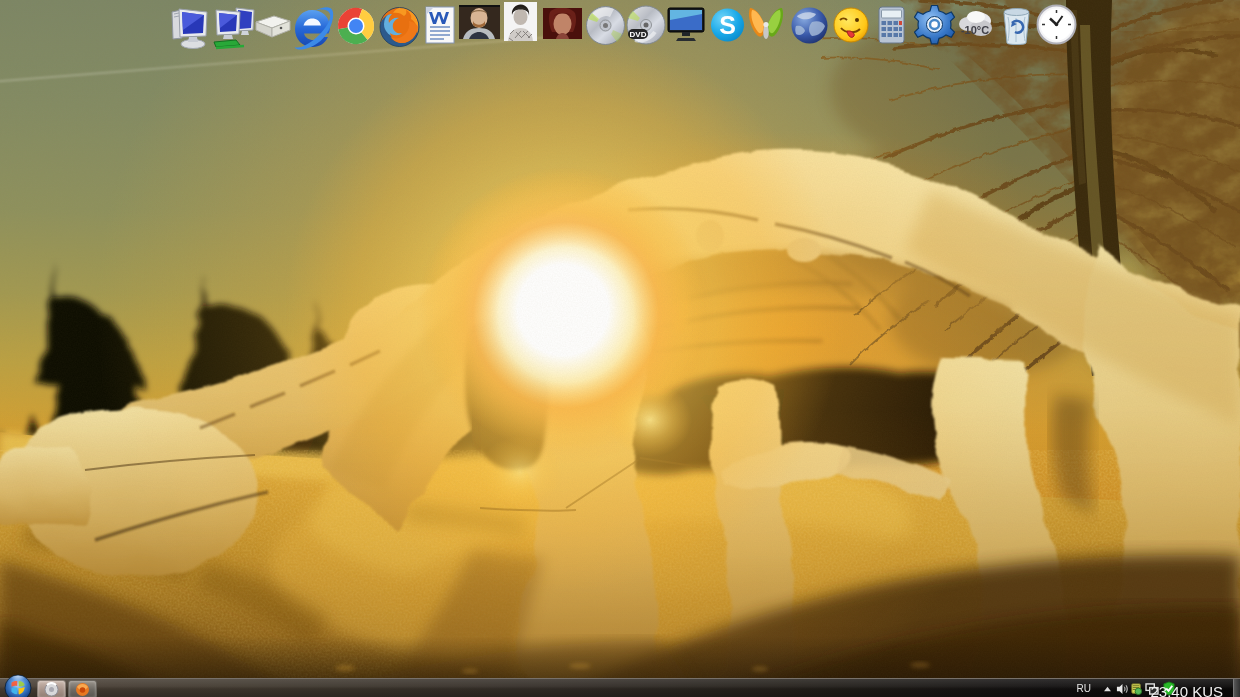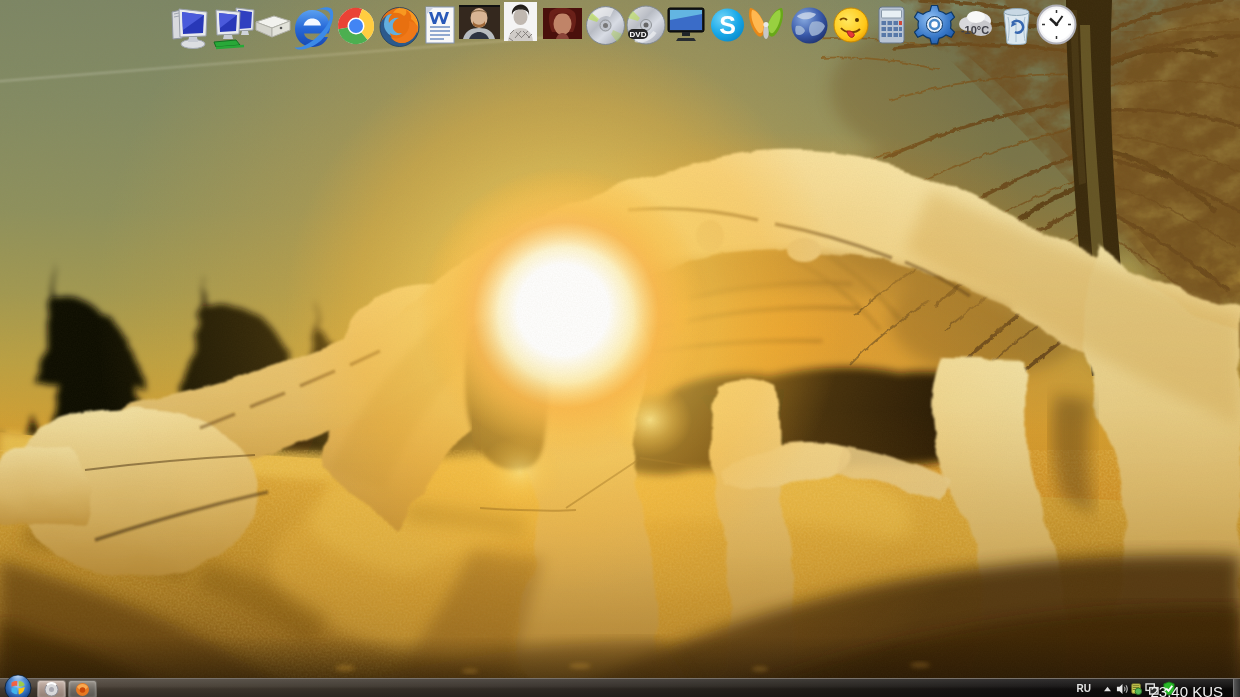--- a/index.html
+++ b/index.html
@@ -513,21 +513,21 @@
   <path d="M3,3 A6,6 0 0 1 12,3" stroke="#fff" fill="none" stroke-width="2"></path>
  </svg>
 </div>
 <div style="position:absolute;left:68px;top:1px;width:27px;height:17px;border-radius:3px;border:1px solid #6a655e;background:linear-gradient(180deg,#9a948c,#6e6a64 50%,#57534e);box-shadow:inset 0 0 3px rgba(255,255,255,.4)">
  <svg style="position:absolute;left:6px;top:1px" width="15" height="15" viewBox="0 0 15 15">
   <circle cx="7.5" cy="7.5" r="6.5" fill="#e87820"></circle>
   <path d="M2,5 A6.5,6.5 0 0 1 13,5 L10,8 A4,4 0 0 0 5,8 Z" fill="#f8a850"></path>
   <circle cx="7.5" cy="8" r="2.8" fill="#c84808"></circle>
  </svg>
 </div>
-<div style="position:absolute;right:149px;top:4px;color:#e4e4e4;font-size:10px;font-weight:bold">RU</div>
+<div style="position:absolute;right:149px;top:4px;color:#e4e4e4;font-size:10px;font-weight:normal">RU</div>
 <svg style="position:absolute;right:128px;top:7px" width="9" height="6" viewBox="0 0 10 7">
       <path d="M1,6 L5,1 L9,6 Z" fill="#ddd"></path>
     </svg>
 <svg style="position:absolute;right:112px;top:4px" width="12" height="12" viewBox="0 0 13 13">
  <path d="M1,4 L4,4 L7,1 L7,12 L4,9 L1,9 Z" fill="#e8e8e8"></path>
  <path d="M9,4 C10,5.5 10,7.5 9,9 M11,2.5 C12.5,4.5 12.5,8.5 11,10.5" stroke="#e8e8e8" fill="none"></path>
 </svg>
 <svg style="position:absolute;right:97px;top:3px" width="13" height="14" viewBox="0 0 14 15">
  <rect x="2" y="2" width="9" height="10" rx="1" fill="#d8d858" stroke="#888830"></rect>
  <path d="M3,4 L10,4 M3,6 L10,6 M3,8 L8,8" stroke="#686820"></path>

